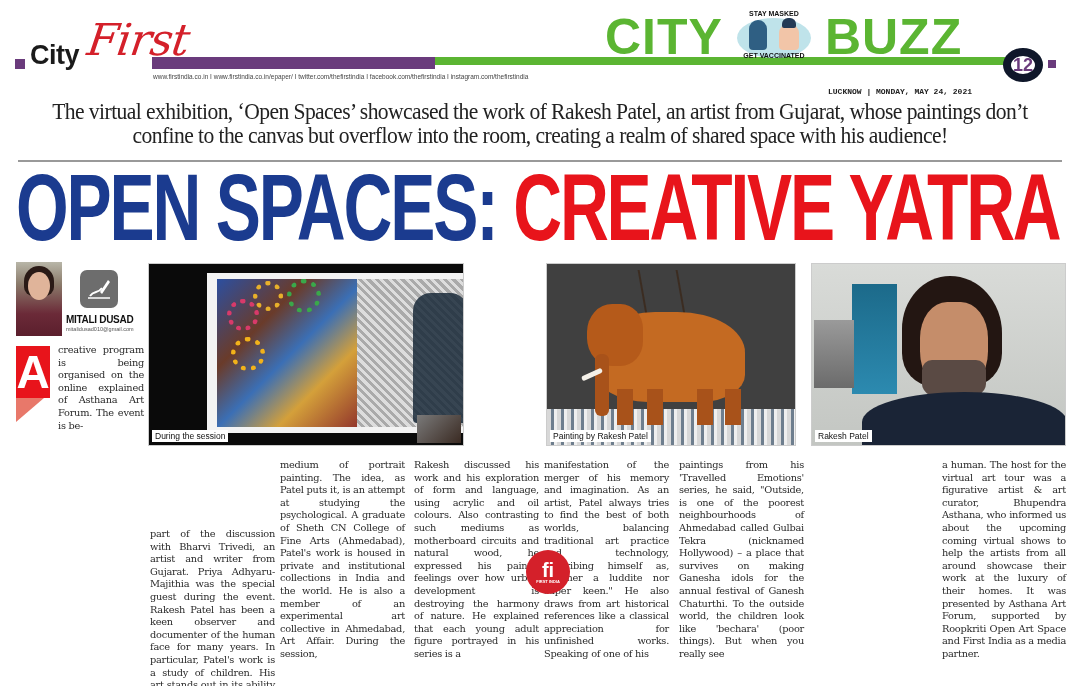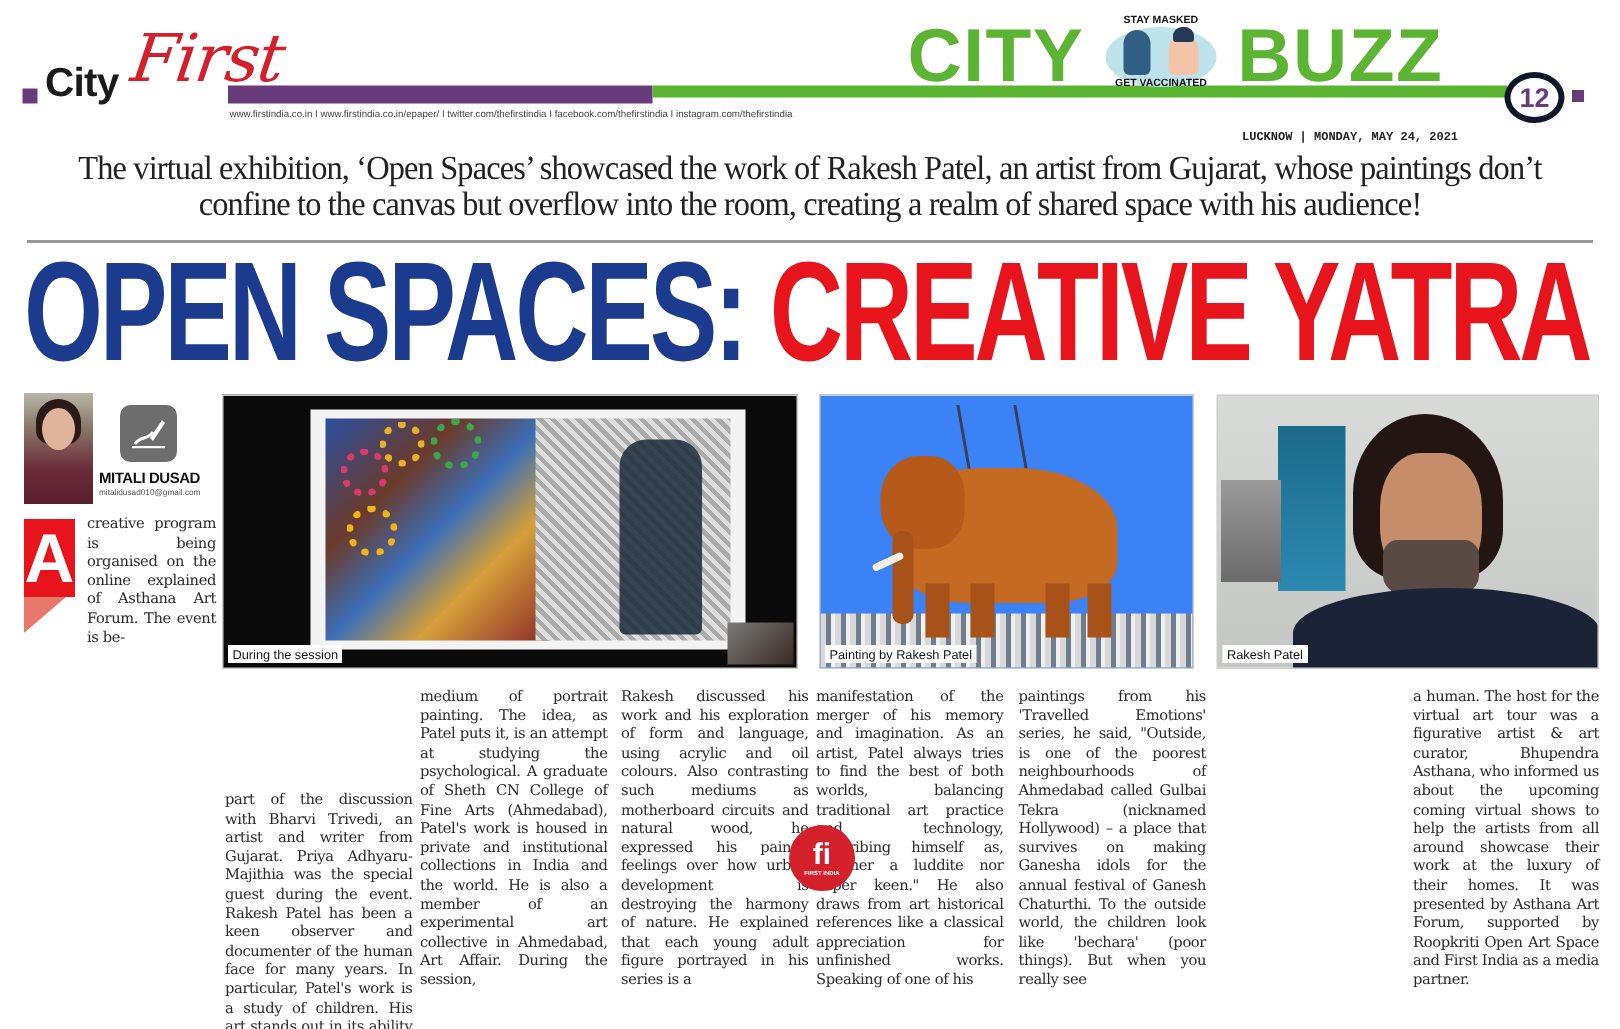--- a/index.html
+++ b/index.html
@@ -17,21 +17,21 @@
   .mh-citybuzz { position: absolute; left: 605px; top: 6px; height: 56px; display: flex; align-items: flex-end; }
   .mh-cb-word { font-family: "Liberation Sans", sans-serif; font-weight: 900; font-size: 50px; color: #5bb532; line-height: 50px; letter-spacing: 1px; }
   .mh-badge { width: 86px; height: 56px; margin: 0 8px; position: relative; }
   .mh-badge-oval { position: absolute; left: 6px; top: 12px; width: 74px; height: 40px; border-radius: 50%; background: #bfe3ea; }
   .mh-badge-top { position: absolute; left: 0; top: 4px; width: 86px; text-align: center; font-family: "Liberation Sans", sans-serif; font-weight: 900; font-size: 7px; color: #111; }
   .mh-badge-bot { position: absolute; left: 0; top: 46px; width: 86px; text-align: center; font-family: "Liberation Sans", sans-serif; font-weight: 900; font-size: 7px; color: #111; }
   .mh-fig1 { position: absolute; left: 18px; top: 14px; width: 18px; height: 30px; background: #2f5f83; border-radius: 9px 9px 4px 4px; }
   .mh-fig2 { position: absolute; left: 48px; top: 18px; width: 20px; height: 26px; background: #f2c5a8; border-radius: 9px 9px 4px 4px; }
   .mh-fig2h { position: absolute; left: 51px; top: 12px; width: 14px; height: 10px; background: #233a55; border-radius: 6px 6px 2px 2px; }
   .mh-date { position: absolute; left: 828px; top: 87px; font-family: Liberation Mono, monospace; font-weight: 700; font-size: 8px; color: #222; }
-  .mh-page-circle { position: absolute; left: 1003px; top: 48px; width: 40px; height: 34px; border: 4px solid #0f172a; border-radius: 50%; display: flex; align-items: center; justify-content: center; font-family: "Liberation Sans", sans-serif; font-weight: 900; font-size: 18px; color: #6a3b7c; background: #fff; }
+  .mh-page-circle { position: absolute; left: 1003px; top: 48px; width: 40px; height: 34px; border: 8px solid #0f172a; border-radius: 50%; display: flex; align-items: center; justify-content: center; font-family: "Liberation Sans", sans-serif; font-weight: 900; font-size: 18px; color: #6a3b7c; background: #fff; }
   .mh-square-right { position: absolute; left: 1048px; top: 60px; width: 8px; height: 8px; background: #6a3b7c; }
 
   
   .standfirst { position: absolute; left: 10px; top: 100px; width: 1060px; text-align: center; font-family: "Liberation Serif", serif; font-size: 22.5px; line-height: 24px; color: #222; letter-spacing: -0.6px; transform: scaleX(0.96); transform-origin: center top; }
   .rule { position: absolute; left: 18px; top: 160px; width: 1044px; height: 2px; background: #999; }
 
   
   .headline { position: absolute; left: 16px; top: 158px; width: 1050px; height: 100px; font-family: "Liberation Sans", sans-serif; font-weight: 900; font-size: 94px; line-height: 100px; white-space: nowrap; letter-spacing: -3px; transform: scaleX(0.72) scaleY(1.0); transform-origin: left top; }
   .hl-blue { color: #1b3b8f; }
   .hl-red { color: #e8141b; }
@@ -64,29 +64,29 @@
 
   
   .fi-logo { position: absolute; left: 526px; top: 550px; width: 44px; height: 44px; border-radius: 50%; background: #d4202a; display: flex; flex-direction: column; align-items: center; justify-content: center; color: #fff; font-family: "Liberation Sans", sans-serif; }
   .fi-logo .fi-f { font-weight: 900; font-size: 20px; line-height: 18px; }
   .fi-logo .fi-sub { font-size: 4px; font-weight: 700; line-height: 5px; }
 
   
   .photo { position: absolute; overflow: hidden; border: 1px solid #ccc; }
   .photo-caption { position: absolute; left: 3px; bottom: 3px; background: #fff; padding: 1px 3px; font-family: "Liberation Sans", sans-serif; font-size: 8.5px; color: #111; white-space: nowrap; }
 
-  .photo-session { left: 148px; top: 263px; width: 384px; height: 183px; background: #0a0a0a; }
+  .photo-session { left: 148px; top: 263px; width: 316px; height: 183px; background: #0a0a0a; }
   .session-slide { position: absolute; left: 58px; top: 9px; width: 290px; height: 160px; background: #f3f3f3; }
   .session-art-left { position: absolute; left: 10px; top: 6px; width: 150px; height: 148px; background: linear-gradient(135deg,#2c4fa0 0%,#6a3b2a 30%,#3b6fb5 50%,#d4a03a 70%,#8b2a2a 100%); }
   .session-art-right { position: absolute; left: 150px; top: 6px; width: 130px; height: 148px; background: repeating-linear-gradient(45deg,#ddd 0 3px,#aaa 3px 6px); }
   .gear { position: absolute; border-radius: 50%; border: 5px dotted; }
   .session-silhouette { position: absolute; left: 206px; top: 20px; width: 55px; height: 130px; background: #1a2a3a; opacity: 0.85; border-radius: 18px 18px 4px 4px; }
   .session-thumb { position: absolute; right: 2px; bottom: 2px; width: 44px; height: 28px; background: linear-gradient(135deg,#7a7a7a,#3a2a22); }
 
-  .photo-painting { left: 546px; top: 263px; width: 250px; height: 183px; background: #3b82f6; }
+  .photo-painting { left: 546px; top: 263px; width: 250px; height: 183px; background: #404040; }
   .elephant-body { position: absolute; left: 48px; top: 48px; width: 150px; height: 90px; background: #c46a22; border-radius: 40% 45% 30% 35%; }
   .elephant-head { position: absolute; left: 40px; top: 40px; width: 56px; height: 62px; background: #b55a1a; border-radius: 45% 40% 40% 45%; }
   .elephant-trunk { position: absolute; left: 48px; top: 90px; width: 14px; height: 62px; background: #a8521a; border-radius: 6px; }
   .elephant-leg { position: absolute; width: 16px; height: 36px; background: #a8521a; bottom: 20px; }
   .tusk { position: absolute; left: 34px; top: 108px; width: 22px; height: 5px; background: #f4f0e8; transform: rotate(-25deg); border-radius: 3px; }
   .tree { position: absolute; left: 95px; top: 6px; width: 40px; height: 50px; border-left: 2px solid #3a2414; border-right: 2px solid #3a2414; transform: skewX(10deg); opacity: 0.7; }
   .city-strip { position: absolute; left: 0; bottom: 0; width: 100%; height: 36px; background: repeating-linear-gradient(90deg,#d8d8d8 0 4px,#6e7e8e 4px 7px,#efefef 7px 10px); }
 
   .photo-patel { left: 811px; top: 263px; width: 255px; height: 183px; background: linear-gradient(180deg,#d9dbd8 0%,#c3c6c2 100%); }
   .patel-canvas { position: absolute; left: 40px; top: 20px; width: 45px; height: 110px; background: linear-gradient(180deg,#1c6a8a,#2c8ab0); }

